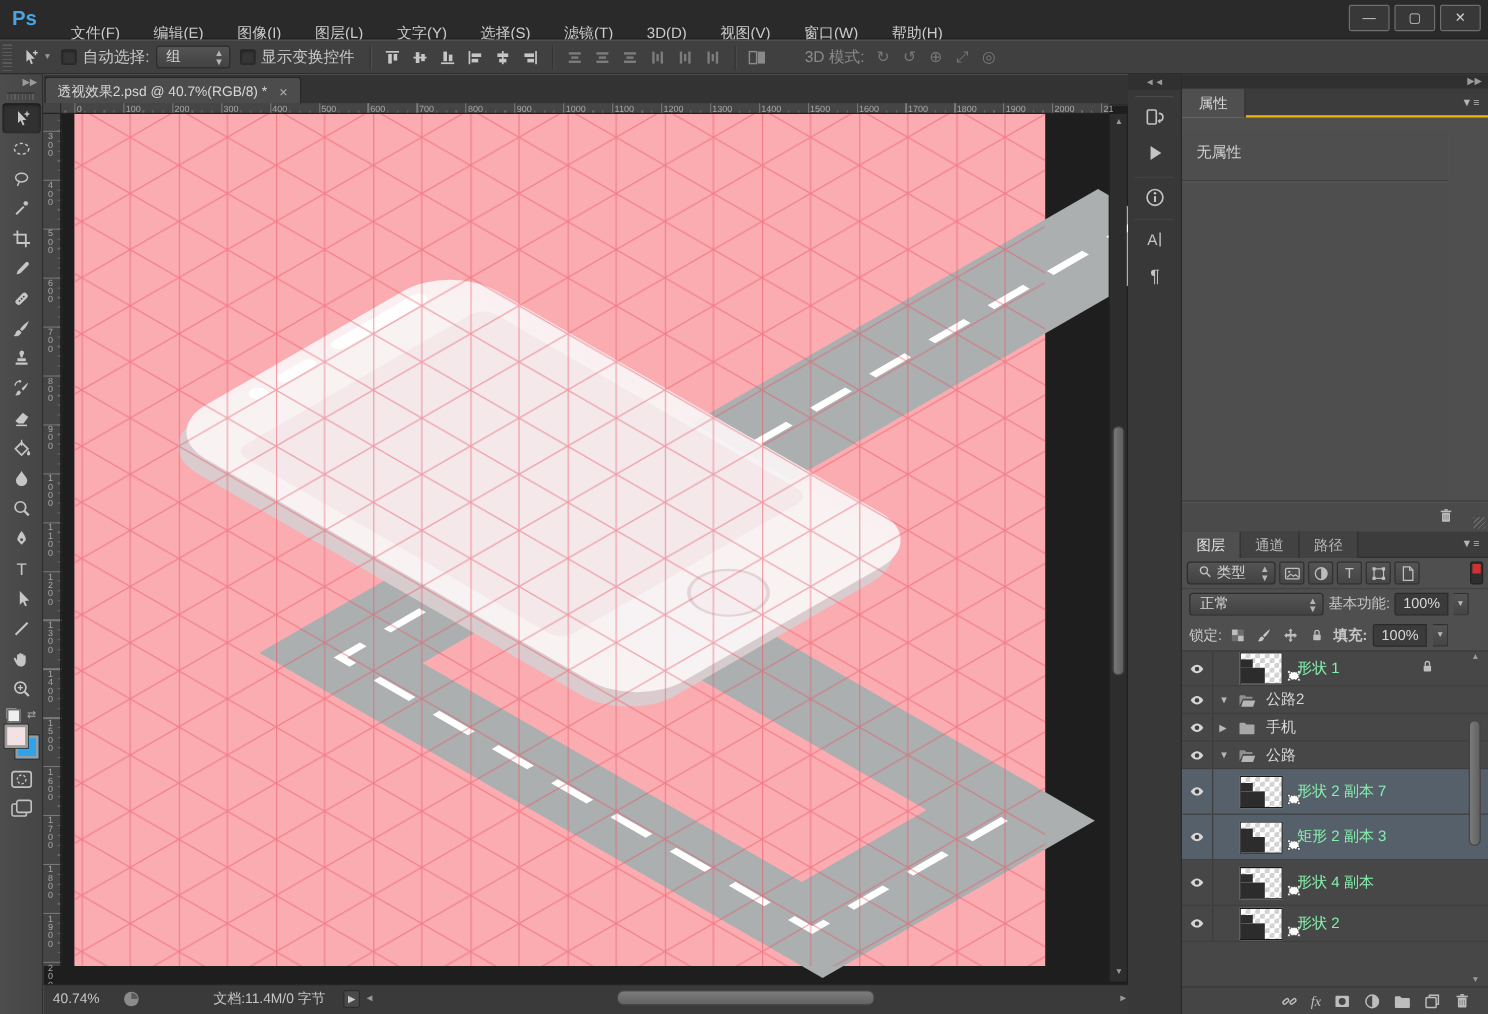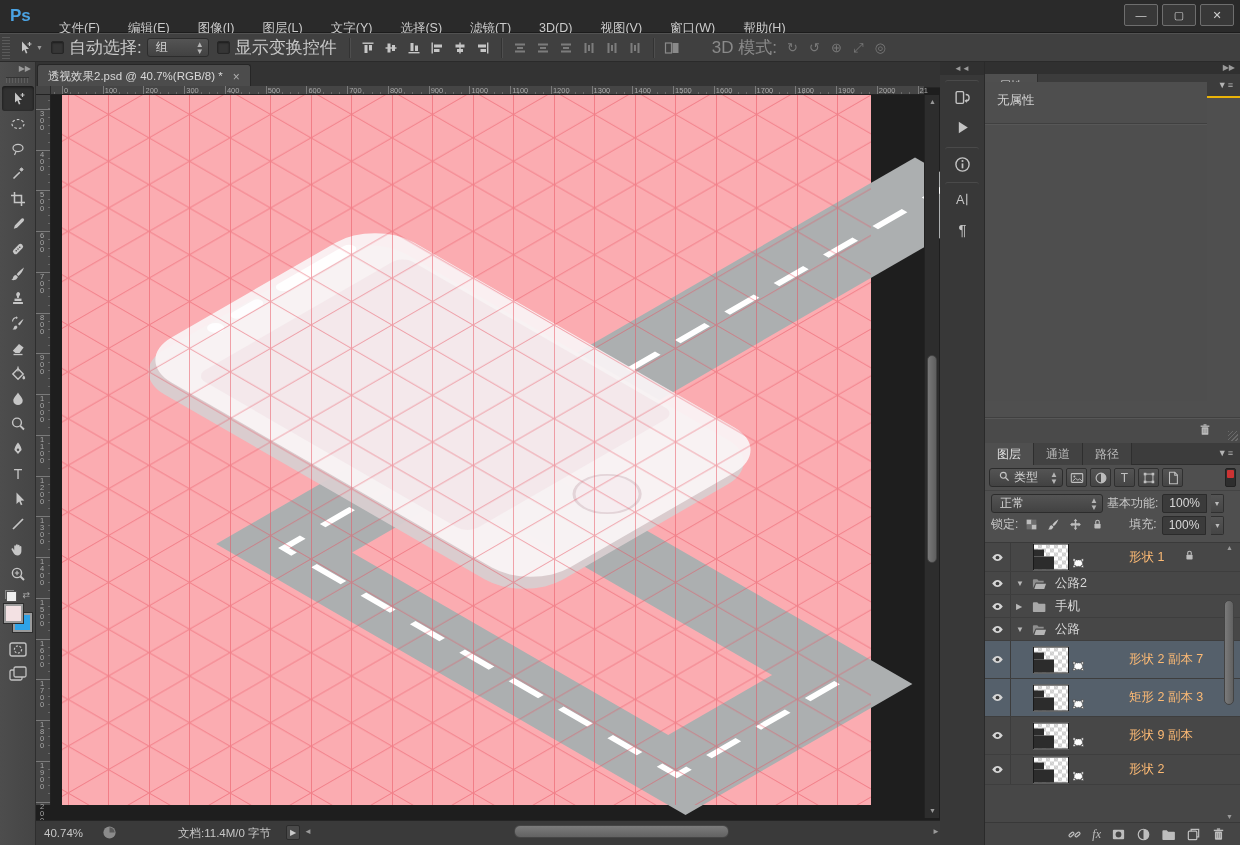--- a/index.html
+++ b/index.html
@@ -11,21 +11,21 @@
   #pslogo { position:absolute; left:10px; top:6px; font-size:17px; font-weight:bold; color:#4ba3e3; letter-spacing:0; }
   #menu-items { position:absolute; left:45px; top:0; height:33px; display:flex; align-items:center; }
   #menu-items .menuitem { padding:0 14px; height:33px; line-height:33px; color:#cccccc; font-size:12.5px; cursor:default;margin-top:24px; }
   #winbtns { position:absolute; right:6px; top:4px; display:flex; gap:4px; }
   .winbtn { width:34px; height:22px; background:#383838; border:1px solid #6e6e6e; border-radius:2px; color:#cfcfcf; font-size:11px; text-align:center; line-height:20px; }
 
   
   #optionsbar { position:absolute; left:0; top:33px; width:1240px; height:29px; background:#404040; border-top:1px solid #525252; border-bottom:1px solid #2a2a2a; display:flex; align-items:center; }
   #opt-grip { width:8px; height:22px; margin:0 4px 0 2px; background-image:repeating-linear-gradient(to bottom,#5a5a5a 0 1px,transparent 1px 3px); }
   .opt-sep { width:1px; height:20px; background:#333; margin:0 7px; box-shadow:1px 0 0 #4e4e4e; }
-  .optlabel { color:#c8c8c8; font-size:17px; margin:0 5px; white-space:nowrap; }
+  .optlabel { color:#c8c8c8; font-size:13px; margin:0 5px; white-space:nowrap; }
   .optlabel.dim { color:#8a8a8a; }
   .checkbox { width:13px; height:13px; background:#363636; border:1px solid #262626; border-radius:2px; box-shadow:inset 0 1px 2px rgba(0,0,0,.5); margin-left:8px; }
   .dropdown { height:19px; background:linear-gradient(#545454,#424242); border:1px solid #2c2c2c; border-radius:3px; display:flex; align-items:center; padding:0 4px 0 8px; color:#d6d6d6; font-size:12px; }
   .dropdown .spin { margin-left:auto; padding-left:8px; color:#b5b5b5; font-size:8px; line-height:7px; text-align:center; }
   .iconbtn { width:22px; height:20px; display:flex; align-items:center; justify-content:center; border-radius:2px; }
   .ob-iconrow { display:flex; align-items:center; gap:1px; }
   .dim3d { color:#787878; font-size:13px; width:21px; text-align:center; }
   #workspace-dd { position:absolute; right:8px; top:38px; width:108px; }
 
   
@@ -87,60 +87,60 @@
 
   
   #rightcol { position:absolute; left:985px; top:0; width:255px; height:783px; background:#4f4f4f; }
   #rc-head { position:absolute; left:0; top:0; width:255px; height:12px; background:#303030; color:#9a9a9a; font-size:8px; text-align:right; padding-right:5px; line-height:12px; }
 
   
   #propspanel { position:absolute; left:0; top:12px; width:255px; height:369px; }
   .ptabbar { position:relative; height:24px; background:#3c3c3c; border-bottom:2px solid #eab308; }
   .ptab { position:absolute; left:0; top:0; height:24px; padding:0 14px; background:#4f4f4f; border-right:1px solid #2e2e2e; line-height:24px; color:#d8d8d8; font-size:12px; }
   .panelmenu { position:absolute; right:6px; top:6px; color:#b5b5b5; font-size:9px; letter-spacing:1px; }
-  #props-body { position:absolute; left:0; top:8px; width:222px; height:319px; background:#4e4e4e; }
+  #props-body { position:absolute; left:0; top:35px; width:222px; height:319px; background:#4e4e4e; }
   #noprops { padding:10px 12px; color:#d0d0d0; font-size:12.5px; border-bottom:1px solid #404040; box-shadow:0 1px 0 #575757; padding-bottom:14px; }
   #props-foot { position:absolute; left:0; bottom:0; width:255px; height:26px; border-top:1px solid #404040; box-shadow:0 1px 0 #575757 inset; background:#4a4a4a; }
   #props-trash { position:absolute; right:28px; top:5px; }
   .grip { position:absolute; right:2px; bottom:2px; width:10px; height:10px; background-image:repeating-linear-gradient(135deg,#6a6a6a 0 1px,transparent 1px 3px); }
 
   
   #layerspanel { position:absolute; left:0; top:381px; width:255px; height:402px; }
   #lp-tabs { position:relative; height:22px; background:#3c3c3c; border-bottom:1px solid #2e2e2e; display:flex; }
   .lptab { height:22px; padding:0 12px; line-height:22px; color:#b8b8b8; font-size:12px; border-right:1px solid #2e2e2e; background:#424242; }
   .lptab.active { background:#4f4f4f; color:#e0e0e0; }
   #lp-filter { position:relative; height:25px; background:#4f4f4f; display:flex; align-items:center; padding:0 4px; gap:3px; }
   #filter-dd { width:74px; height:19px; }
   .fbtn { width:21px; height:19px; background:linear-gradient(#545454,#454545); border:1px solid #303030; border-radius:2px; display:flex; align-items:center; justify-content:center; color:#c0c0c0; font-size:11px; }
   #filter-toggle { margin-left:auto; width:11px; height:19px; background:#2e2e2e; border:1px solid #222; border-radius:2px; position:relative; }
   #filter-toggle:after { content:""; position:absolute; left:1px; top:1px; width:7px; height:8px; background:#c33; border-radius:1px; }
   #lp-blend { position:relative; height:26px; display:flex; align-items:center; padding:0 6px; gap:4px; border-top:1px solid #444; }
   #blend-dd { width:112px; height:19px; }
   .vfield { height:19px; background:#3b3b3b; border:1px solid #2b2b2b; border-radius:2px 0 0 2px; color:#d8d8d8; padding:0 6px; line-height:17px; min-width:44px; text-align:right; }
   .vbtn { width:13px; height:19px; background:linear-gradient(#545454,#454545); border:1px solid #303030; border-left:none; border-radius:0 2px 2px 0; color:#bbb; font-size:7px; text-align:center; line-height:18px; }
-  #lp-lock { position:relative; height:26px; display:flex; align-items:flex-start; padding:0 6px; gap:5px; }
+  #lp-lock { position:relative; height:26px; display:flex; align-items:center; padding:0 6px; gap:5px; }
   .lockicon { width:17px; height:17px; display:flex; align-items:center; justify-content:center; }
   .panellabel { color:#c8c8c8; font-size:12px; white-space:nowrap; }
   #lp-list { position:absolute; left:0; top:99px; width:255px; height:280px; background:#474747; overflow:hidden; border-top:1px solid #3a3a3a; }
   .lrow { position:relative; width:255px; border-bottom:1px solid #3e3e3e; background:#474747; display:flex; align-items:center; }
   .lrow.selected { background:#55606b; }
   .eyecol { position:absolute; left:0; top:0; bottom:0; width:26px; border-right:1px solid #3c3c3c; display:flex; align-items:center; justify-content:center; }
   .eyebox { width:13px; height:13px; border:1px solid #3a3a3a; border-radius:2px; background:rgba(0,0,0,.08); }
   .caret { position:absolute; left:31px; color:#b8b8b8; font-size:8px; }
   .gfolder { position:absolute; left:46px; top:50%; margin-top:-7px; }
   .gname { position:absolute; left:70px; font-size:12.5px; color:#d8d8d8; white-space:nowrap; }
   .lthumbwrap { position:absolute; left:48px; top:50%; transform:translateY(-50%); display:flex; align-items:flex-end; gap:3px; }
   .lthumb { width:36px; height:27px; border:1px solid #191919; position:relative;
     background-color:#fff;
     background-image:linear-gradient(45deg,#cfcfcf 25%,transparent 25%,transparent 75%,#cfcfcf 75%),linear-gradient(45deg,#cfcfcf 25%,transparent 25%,transparent 75%,#cfcfcf 75%);
     background-size:8px 8px; background-position:0 0,4px 4px; }
   .lthumb .shape { position:absolute; left:0; bottom:0; width:20px; height:13px; background:#2c2c2c; }
   .lthumb .shape:after { content:""; position:absolute; left:0; top:-7px; width:10px; height:7px; background:#2c2c2c; }
   .vbadge { width:14px; height:12px; position:relative; }
-  .lname { position:absolute; left:96px; font-size:12.5px; color:#fdba74; white-space:nowrap;margin-left:48px; }
+  .lname { position:absolute; left:96px; font-size:12.5px; color:#86efac; white-space:nowrap; }
   .rowlock { position:absolute; right:44px; top:50%; transform:translateY(-50%); }
   #lp-scroll { position:absolute; right:4px; top:99px; width:13px; height:280px; }
   #lp-scroll .arr { position:absolute; left:0; width:13px; text-align:center; color:#9a9a9a; font-size:7px; }
   #lpthumb { position:absolute; left:1px; top:58px; width:10px; height:105px; border-radius:5px; background:linear-gradient(to right,#7a7a7a,#616161); border:1px solid #434343; }
   #lp-foot { position:absolute; left:0; bottom:0; width:255px; height:23px; background:#454545; border-top:1px solid #383838; display:flex; align-items:center; justify-content:flex-end; gap:10px; padding:0 14px 0 0; }
   #lp-foot .fi { color:#bdbdbd; display:flex; align-items:center; }
   .fxtext { font-size:12px; font-style:italic; color:#bdbdbd; font-family:"Liberation Serif",serif; }
 
   svg { overflow:visible; }
 </style>
@@ -700,21 +700,21 @@
               <svg width="13" height="13" viewBox="0 0 16 16">
                 <path d="M8 1l2.2 2.6H8.9v3h3V5.4L14.6 8l-2.7 2.6V9.1h-3v3h1.3L8 15l-2.2-2.9h1.3v-3h-3v1.5L1.4 8l2.7-2.6v1.2h3v-3H5.8z" fill="#bdbdbd"></path>
               </svg>
             </span>
           <span class="lockicon" id="lock-all">
               <svg width="13" height="13" viewBox="0 0 16 16">
                 <rect x="4.2" y="7" width="7.6" height="6" rx="1" fill="#bdbdbd"></rect>
                 <path d="M5.8 7V5a2.2 2.2 0 0 1 4.4 0v2" stroke="#bdbdbd" stroke-width="1.4" fill="none"></path>
               </svg>
             </span>
-          <span class="panellabel" style="margin-left:18px;">填充:</span>
+          <span class="panellabel" style="font-weight:bold;">填充:</span>
           <span class="vfield">100%</span>
           <span class="vbtn">▼</span>
         </div>
         <div id="lp-list">
             <div class="lrow" style="height: 29px;">
               <div class="eyecol">
                 <svg width="15" height="13" viewBox="0 0 16 16">
                   <path d="M1.5 8c2-3 4.5-4.3 6.5-4.3S12.5 5 14.5 8c-2 3-4.5 4.3-6.5 4.3S3.5 11 1.5 8z" fill="#d6d6d6"></path>
                   <circle cx="8" cy="8" r="2.3" fill="#3e3e3e"></circle>
                 </svg>
@@ -832,21 +832,21 @@
                   <span class="shape"></span>
                 </span>
                 <span class="vbadge"><svg width="14" height="12" viewBox="0 0 16 16">
                     <rect x="1.5" y="2" width="11" height="8.5" fill="#fdfdfd" stroke="#555" stroke-width="1" stroke-dasharray="2 1.4"></rect>
                     <rect x="0" y="0.5" width="3" height="3" fill="#e8e8e8" stroke="#444" stroke-width="0.8"></rect>
                     <rect x="11" y="0.5" width="3" height="3" fill="#e8e8e8" stroke="#444" stroke-width="0.8"></rect>
                     <rect x="0" y="9" width="3" height="3" fill="#e8e8e8" stroke="#444" stroke-width="0.8"></rect>
                     <rect x="11" y="9" width="3" height="3" fill="#e8e8e8" stroke="#444" stroke-width="0.8"></rect>
                   </svg></span>
               </span>
-              <span class="lname">形状 9 副本</span>
+              <span class="lname">形状 4 副本</span>
             </div>
             <div class="lrow" style="height: 30px;">
               <div class="eyecol">
                 <svg width="15" height="13" viewBox="0 0 16 16">
                   <path d="M1.5 8c2-3 4.5-4.3 6.5-4.3S12.5 5 14.5 8c-2 3-4.5 4.3-6.5 4.3S3.5 11 1.5 8z" fill="#d6d6d6"></path>
                   <circle cx="8" cy="8" r="2.3" fill="#3e3e3e"></circle>
                 </svg>
               </div>
               <span class="lthumbwrap">
                 <span class="lthumb">

